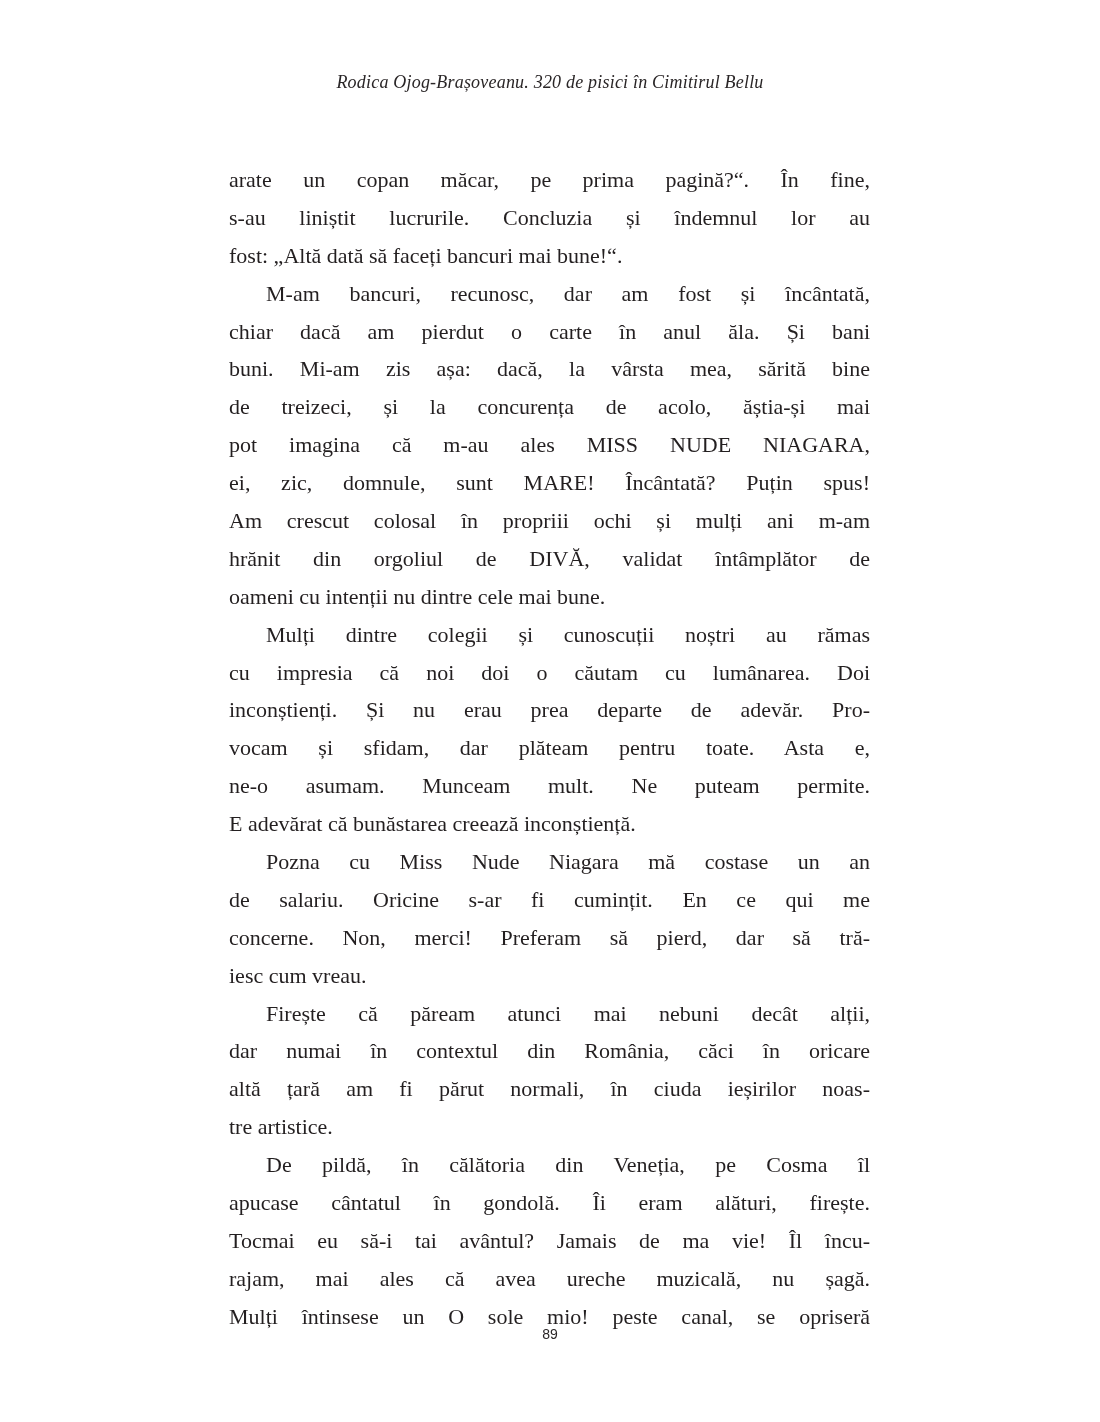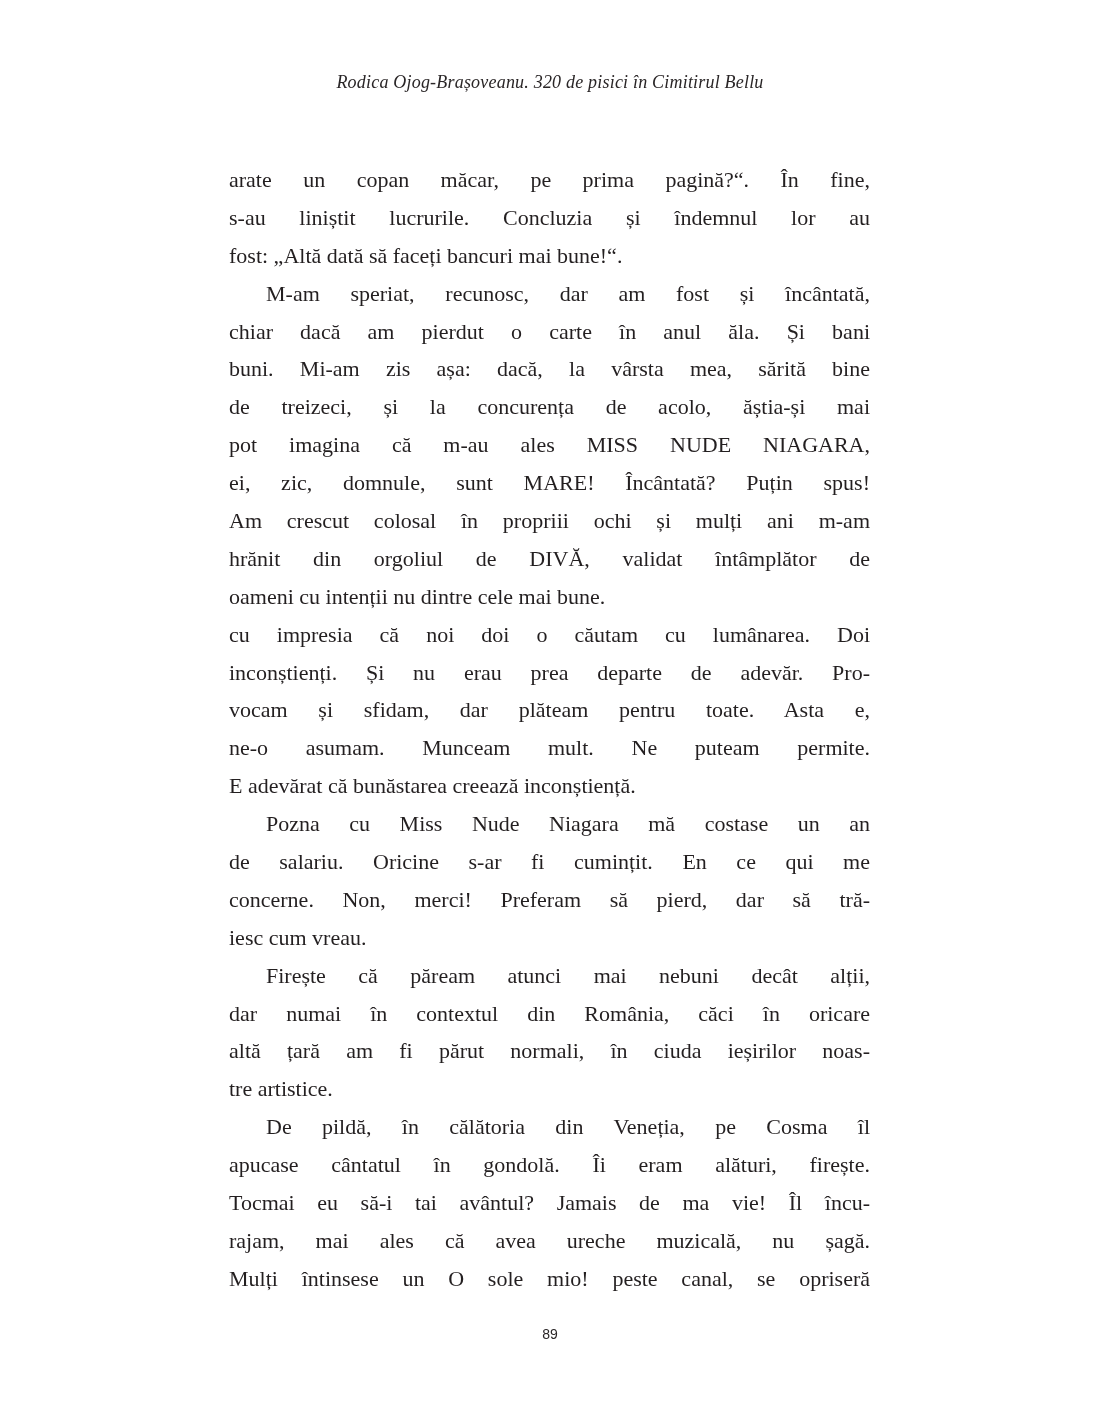--- a/index.html
+++ b/index.html
@@ -77,31 +77,32 @@
 <div class="page">
   <div class="running-header">Rodica Ojog-Brașoveanu. 320 de pisici în Cimitirul Bellu</div>
 
   <div class="body-text" id="body-text">
       <div class="paragraph">
         <span class="line"><span>arate un copan măcar, pe prima pagină?“. În fine,</span></span>
         <span class="line"><span>s-au liniștit lucrurile. Concluzia și îndemnul lor au</span></span>
         <span class="line last"><span>fost: „Altă dată să faceți bancuri mai bune!“.</span></span>
       </div>
       <div class="paragraph">
-        <span class="line indent"><span>M-am speriat, recunosc, dar am fost și încântată,</span></span>
+        <span class="line indent"><span>M-am bancuri, recunosc, dar am fost și încântată,</span></span>
         <span class="line"><span>chiar dacă am pierdut o carte în anul ăla. Și bani</span></span>
         <span class="line"><span>buni. Mi-am zis așa: dacă, la vârsta mea, sărită bine</span></span>
         <span class="line"><span>de treizeci, și la concurența de acolo, ăștia-și mai</span></span>
         <span class="line"><span>pot imagina că m-au ales MISS NUDE NIAGARA,</span></span>
         <span class="line"><span>ei, zic, domnule, sunt MARE! Încântată? Puțin spus!</span></span>
         <span class="line"><span>Am crescut colosal în propriii ochi și mulți ani m-am</span></span>
         <span class="line"><span>hrănit din orgoliul de DIVĂ, validat întâmplător de</span></span>
         <span class="line last"><span>oameni cu intenții nu dintre cele mai bune.</span></span>
       </div>
       <div class="paragraph">
+        <span class="line indent"><span>Mulți dintre colegii și cunoscuții noștri au rămas</span></span>
         <span class="line"><span>cu impresia că noi doi o căutam cu lumânarea. Doi</span></span>
         <span class="line"><span>inconștienți. Și nu erau prea departe de adevăr. Pro-</span></span>
         <span class="line"><span>vocam și sfidam, dar plăteam pentru toate. Asta e,</span></span>
         <span class="line"><span>ne-o asumam. Munceam mult. Ne puteam permite.</span></span>
         <span class="line last"><span>E adevărat că bunăstarea creează inconștiență.</span></span>
       </div>
       <div class="paragraph">
         <span class="line indent"><span>Pozna cu Miss Nude Niagara mă costase un an</span></span>
         <span class="line"><span>de salariu. Oricine s-ar fi cumințit. </span><span class="it">En ce qui me</span></span>
         <span class="line"><span class="it">concerne. Non, merci!</span><span> Preferam să pierd, dar să tră-</span></span>

